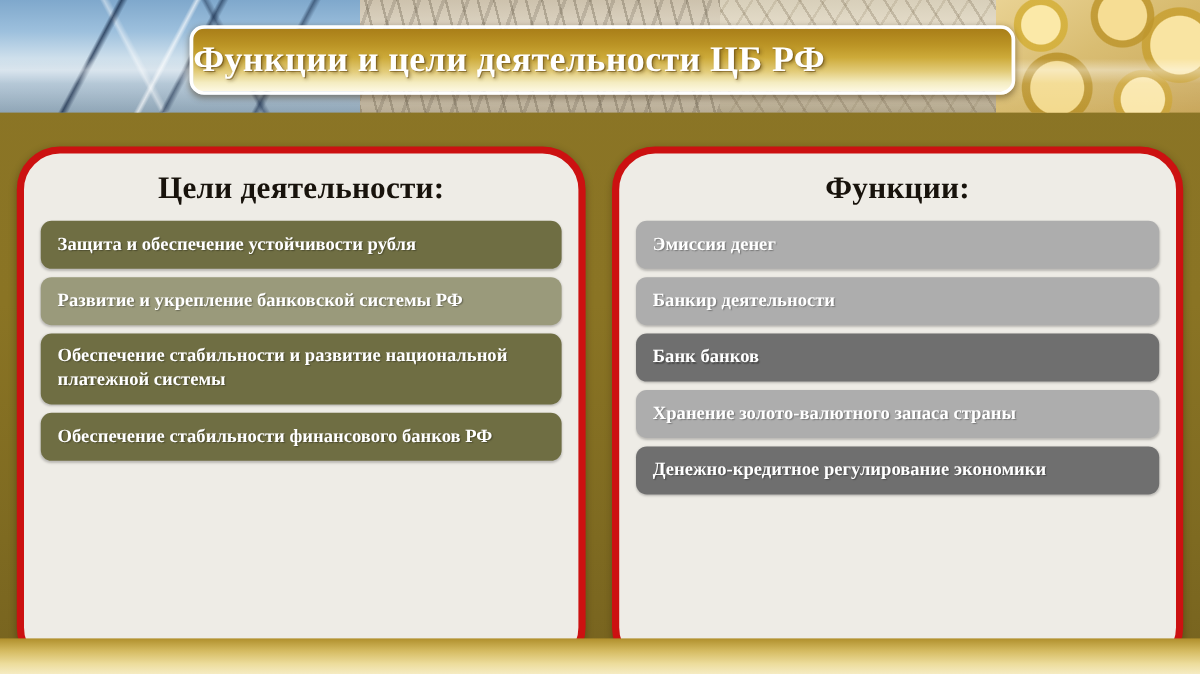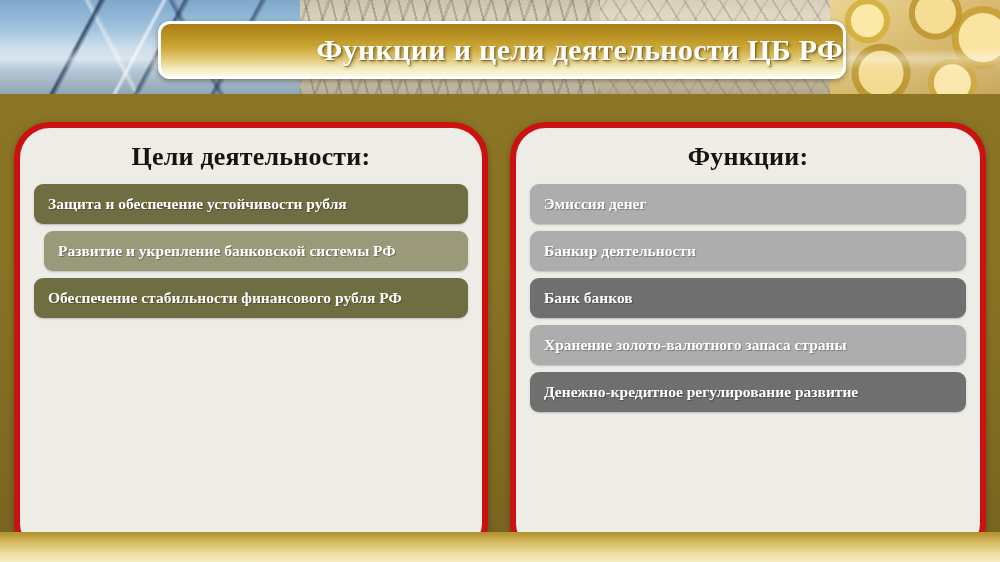--- a/index.html
+++ b/index.html
@@ -80,21 +80,21 @@
     position: absolute;
     left: 158px; top: 21px;
     width: 688px; height: 58px;
     border-radius: 12px;
     border: 3px solid #ffffff;
     box-sizing: border-box;
     background: linear-gradient(180deg, #a97e18 0%, #bb9425 26%, #cdaa39 46%, #e2cb78 68%, #f4ecc0 86%, #fdf8e2 100%);
     box-shadow: 0 2px 5px rgba(60,40,10,.45);
     display: flex;
     align-items: center;
-    justify-content: flex-end;
+    justify-content: flex-start;
   }
   #title-text {
     font-size: 30px;
     font-weight: bold;
     color: #ffffff;
     letter-spacing: .3px;
     white-space: nowrap;
     text-shadow: 1px 1px 0 rgba(110,80,20,.55), 2px 2px 3px rgba(80,55,10,.45);
   }
 
@@ -135,21 +135,21 @@
     align-items: center;
     font-size: 15.5px;
     font-weight: bold;
     line-height: 1.32;
     color: #ffffff;
     text-shadow: 1px 1px 1px rgba(0,0,0,.30);
     box-shadow: 0 1px 2px rgba(0,0,0,.22);
   }
   
   .item.olive-dark  { background: #6f6e43; }
-  .item.olive-light { background: #9a9a7b; margin-left: 10px; }
+  .item.olive-light { background: #9a9a7b; }
   
   .item.gray-light { background: #adadad; }
   .item.gray-dark  { background: #6f6f6f; }
 
   
   #bottom-strip {
     position: absolute;
     left: 0; bottom: 0;
     width: 1000px; height: 30px;
     background: linear-gradient(180deg, #b08f2c 0%, #d5bb62 35%, #ecdc9b 70%, #f6ecc4 100%);
@@ -170,30 +170,31 @@
 
   <div id="title-bar">
     <div id="title-text">Функции и цели деятельности ЦБ РФ</div>
   </div>
 
   <div class="panel" id="panel-goals">
     <div class="panel-header">Цели деятельности:</div>
     <div class="items">
       <div class="item olive-dark">Защита и обеспечение устойчивости рубля</div>
       <div class="item olive-light">Развитие и укрепление банковской системы РФ</div>
-      <div class="item olive-dark">Обеспечение стабильности финансового рубля РФ</div>
+      <div class="item olive-dark">Обеспечение стабильности и развитие национальной платежной системы</div>
+      <div class="item olive-dark">Обеспечение стабильности финансового банков РФ</div>
     </div>
   </div>
 
   <div class="panel" id="panel-functions">
     <div class="panel-header">Функции:</div>
     <div class="items">
       <div class="item gray-light">Эмиссия денег</div>
       <div class="item gray-light">Банкир деятельности</div>
       <div class="item gray-dark">Банк банков</div>
       <div class="item gray-light">Хранение золото-валютного запаса страны</div>
-      <div class="item gray-dark">Денежно-кредитное регулирование развитие</div>
+      <div class="item gray-dark">Денежно-кредитное регулирование экономики</div>
     </div>
   </div>
 
   <div id="bottom-strip"></div>
 
 </div>
 
 </body></html>

